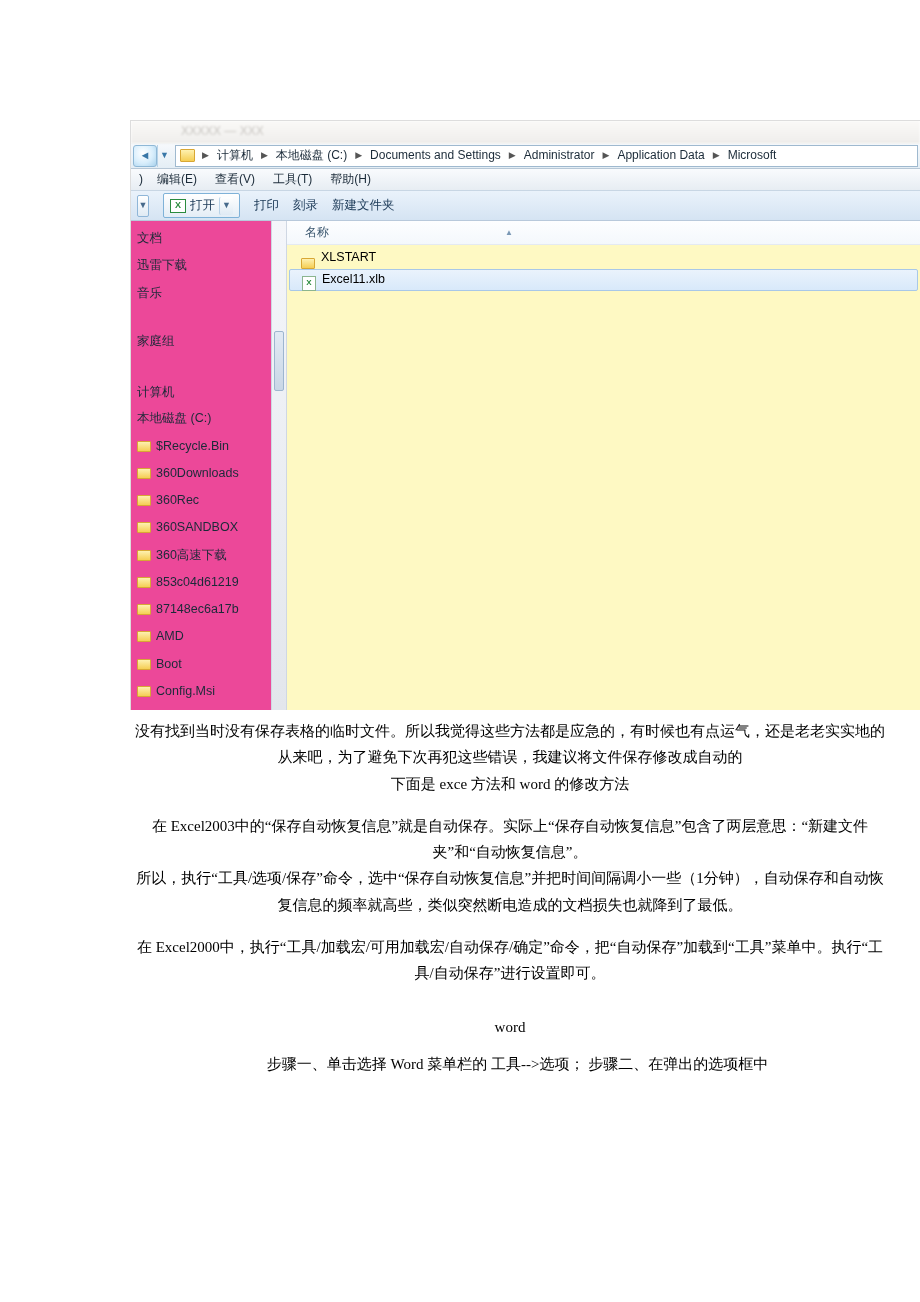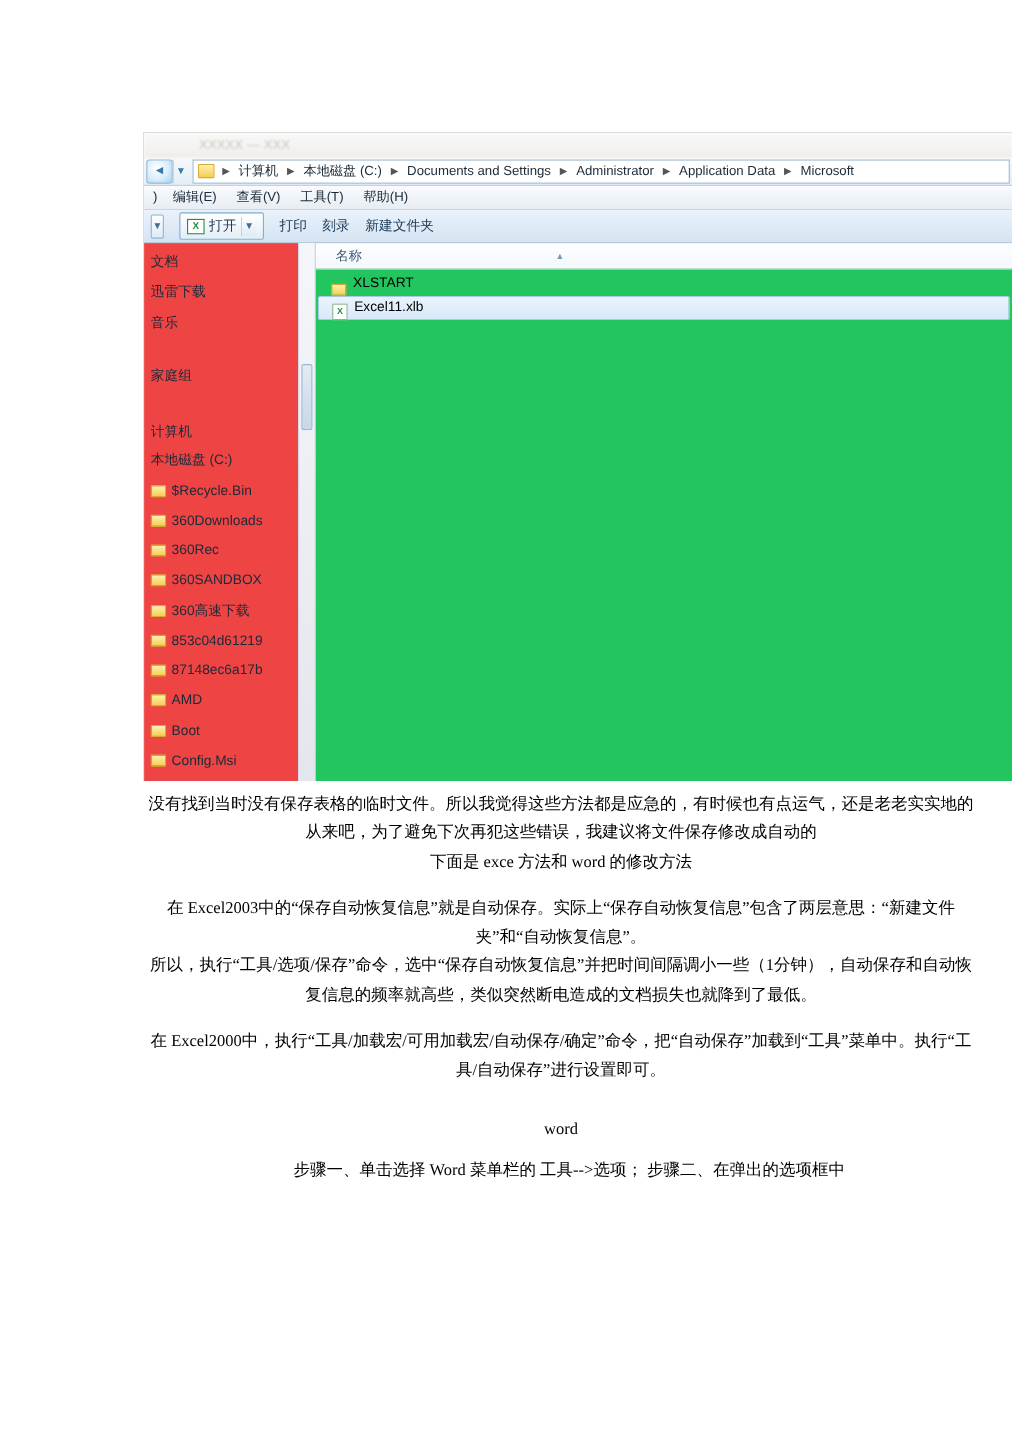--- a/index.html
+++ b/index.html
@@ -124,21 +124,21 @@
   .excel-ic {
     width:16px;height:14px;background:#fff;border:1px solid #2a8b3e;
     color:#2a8b3e;font-size:9px;font-weight:bold;display:flex;
     align-items:center;justify-content:center;
   }
   .split {
     display:flex;
   }
   .sidebar {
     width: 140px;
-    background:#ef4444;
+    background:#ec4899;
     padding-top:4px;
     font-size:12.5px;
     color:#1a2a38;
   }
   .sb-item { display:flex;align-items:center;gap:5px;padding:3px 6px; }
   .sb-group { font-weight:normal; padding: 6px 6px 2px 6px; }
   .sb-folder {
     width:14px;height:11px;
     background: linear-gradient(#fef1b0,#f5ce54);
     border:1px solid #d8a734;border-radius:1px;flex:none;
@@ -150,21 +150,21 @@
     border-right:1px solid #cfd7e3;
     position:relative;
   }
   .thumb {
     position:absolute;top:110px;left:2px;width:10px;height:60px;
     background: linear-gradient(#e2eaf4,#c9d7e6);
     border:1px solid #9db6cf;border-radius:2px;
   }
   .content {
     flex:1;
-    background:#22c55e;
+    background:#fef9c3;
     position:relative;
   }
   .col-head {
     height:24px;
     border-bottom:1px solid #e4eaf2;
     display:flex;align-items:center;
     font-size:12px;color:#3a566e;
     padding-left:18px;
     background: linear-gradient(#fdfeff,#f4f8fc);
   }

